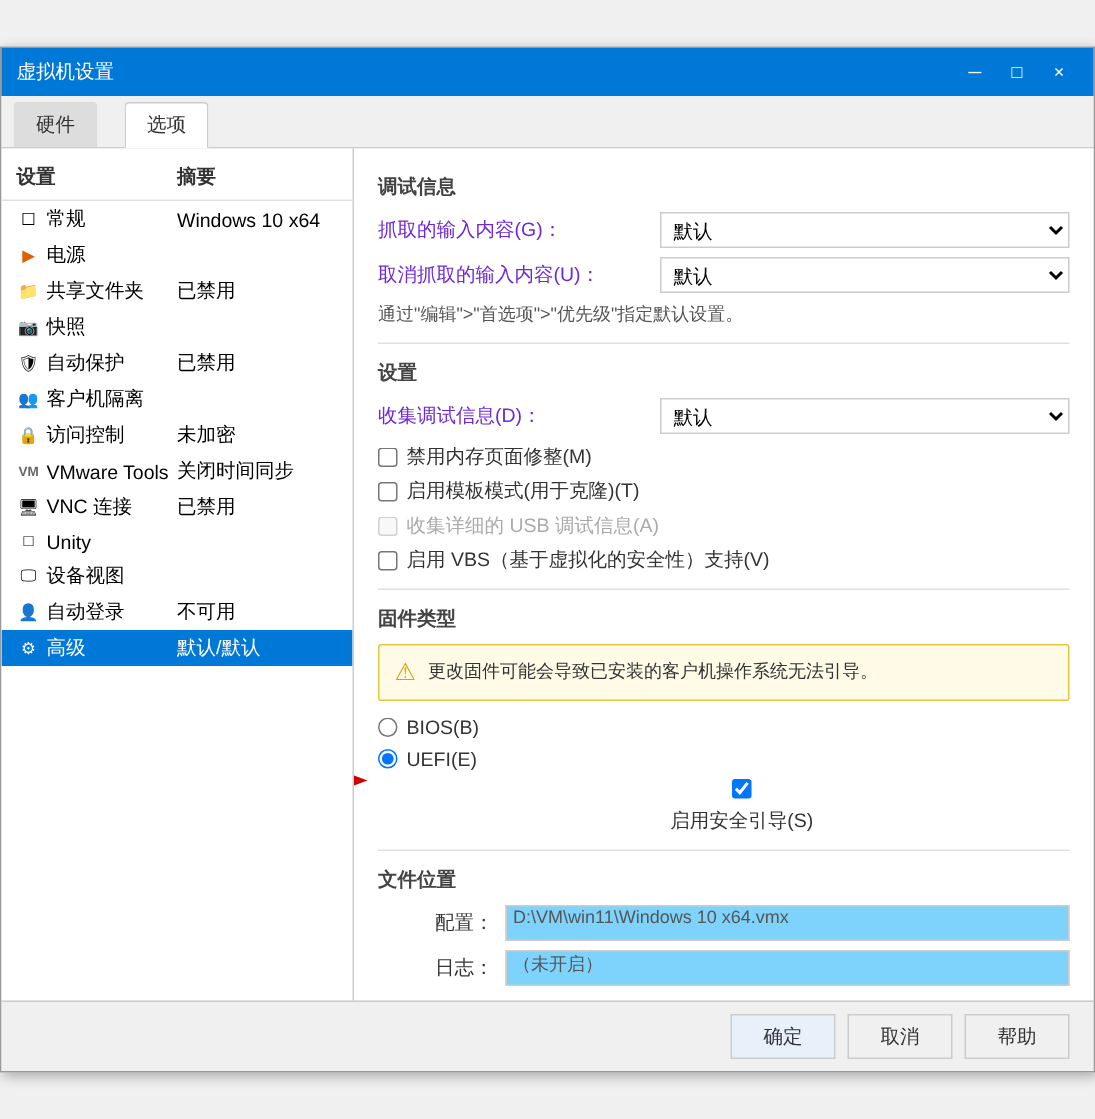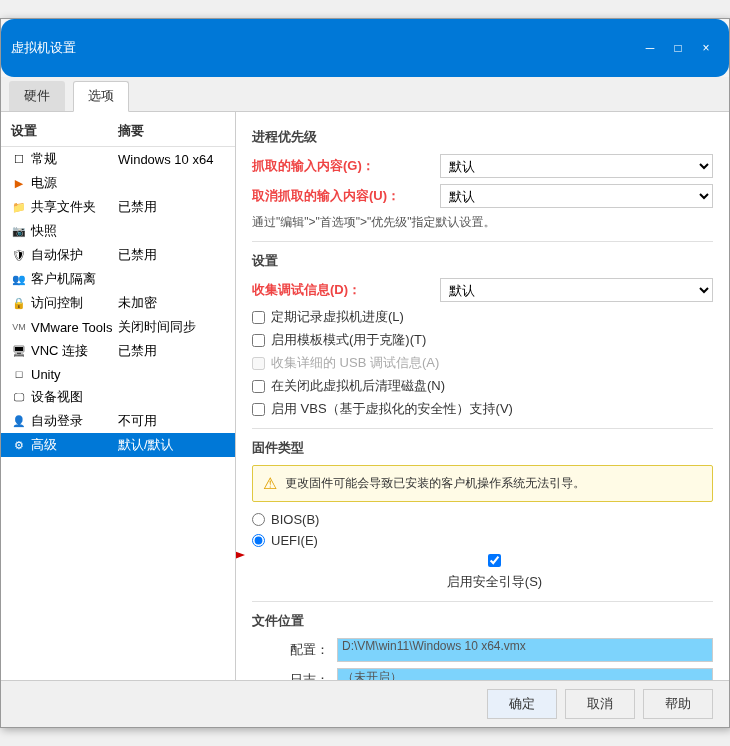--- a/index.html
+++ b/index.html
@@ -9,26 +9,25 @@
     .window {
       width: 730px;
       background: #f5f5f5;
       border: 1px solid #999;
       box-shadow: 2px 2px 8px rgba(0,0,0,0.3);
     }
 
     .title-bar {
       background: #0078d7;
       color: white;
-      padding: 19px 10px;
+      padding: 6px 10px;
       display: flex;
       justify-content: space-between;
       align-items: center;
       user-select: none;
-      border-radius: 13px;
     }
 
     .title-bar-title { font-size: 13px; }
 
     .title-bar-controls { display: flex; gap: 2px; }
 
     .title-bar-btn {
       width: 26px; height: 20px;
       background: transparent;
       border: none;
@@ -42,21 +41,21 @@
       background: #f0f0f0;
       border-bottom: 1px solid #ccc;
       display: flex;
       padding: 4px 8px 0;
     }
 
     .tab {
       padding: 5px 14px;
       cursor: pointer;
       border: 1px solid transparent;
-      margin-right: 8px;
+      margin-right: 18px;
       background: #ddd;
       border-radius: 3px 3px 0 0;
       color: #333;
     }
 
     .tab.active {
       background: white;
       border: 1px solid #ccc;
       border-bottom: 1px solid white;
       margin-bottom: -1px;
@@ -127,22 +126,21 @@
 
     .form-row {
       display: flex;
       align-items: center;
       margin-bottom: 6px;
       gap: 8px;
     }
 
     .form-label {
       min-width: 180px;
-      color: #ef4444;
-      font-weight: bold;
+      color: #6d28d9;
     }
 
     .form-select {
       flex: 1;
       height: 24px;
       border: 1px solid #ccc;
       background: white;
       padding: 0 4px;
       cursor: pointer;
     }
@@ -336,21 +334,21 @@
       <div class="left-item">
         <div class="left-item-name">
           <span class="item-icon">🔒</span>
           <span>访问控制</span>
         </div>
         <span>未加密</span>
       </div>
 
       <div class="left-item">
         <div class="left-item-name">
-          <span class="item-icon" style="font-size:9px;font-weight:normal;color:#666;">VM</span>
+          <span class="item-icon" style="font-size:9px;font-weight:bold;color:#666;">VM</span>
           <span>VMware Tools</span>
         </div>
         <span>关闭时间同步</span>
       </div>
 
       <div class="left-item">
         <div class="left-item-name">
           <span class="item-icon">🖥</span>
           <span>VNC 连接</span>
         </div>
@@ -385,21 +383,21 @@
         <div class="left-item-name">
           <span class="item-icon">⚙</span>
           <span>高级</span>
         </div>
         <span>默认/默认</span>
       </div>
     </div>
 
     <div class="right-panel">
 
-      <div class="section-title">进程优先级</div>
+      <div class="section-title">调试信息</div>
 
       <div class="form-row">
         <span class="form-label">抓取的输入内容(G)：</span>
         <select class="form-select">
           <option>默认</option>
           <option>低</option>
           <option>普通</option>
           <option>高</option>
           <option>最高</option>
         </select>
@@ -426,34 +424,30 @@
         <span class="form-label">收集调试信息(D)：</span>
         <select class="form-select">
           <option>默认</option>
           <option>无</option>
           <option>基本</option>
           <option>详细</option>
         </select>
       </div>
 
       <div class="checkbox-row">
-        <input type="checkbox" id="cb2" style="">
-        <label for="cb2">定期记录虚拟机进度(L)</label>
+        <input type="checkbox" id="cb1" style="">
+        <label for="cb1">禁用内存页面修整(M)</label>
       </div>
       <div class="checkbox-row">
         <input type="checkbox" id="cb3" style="">
         <label for="cb3">启用模板模式(用于克隆)(T)</label>
       </div>
       <div class="checkbox-row disabled">
         <input type="checkbox" id="cb4" disabled="" style="">
         <label for="cb4">收集详细的 USB 调试信息(A)</label>
-      </div>
-      <div class="checkbox-row">
-        <input type="checkbox" id="cb5" style="">
-        <label for="cb5">在关闭此虚拟机后清理磁盘(N)</label>
       </div>
       <div class="checkbox-row">
         <input type="checkbox" id="cb6" style="">
         <label for="cb6">启用 VBS（基于虚拟化的安全性）支持(V)</label>
       </div>
 
       <hr class="divider">
 
       <div class="section-title">固件类型</div>
 

